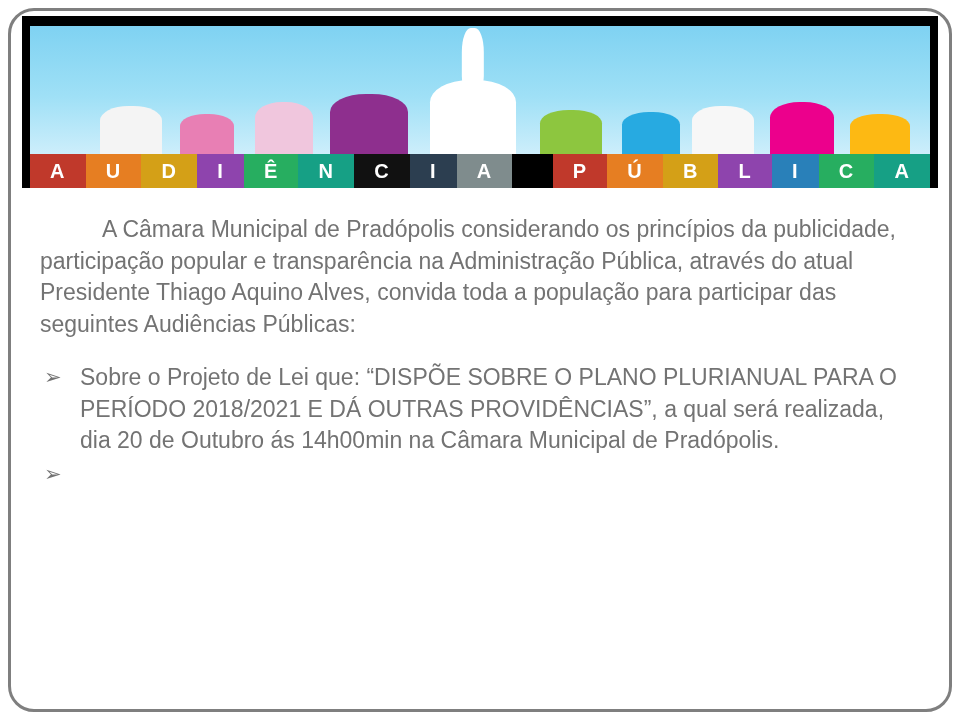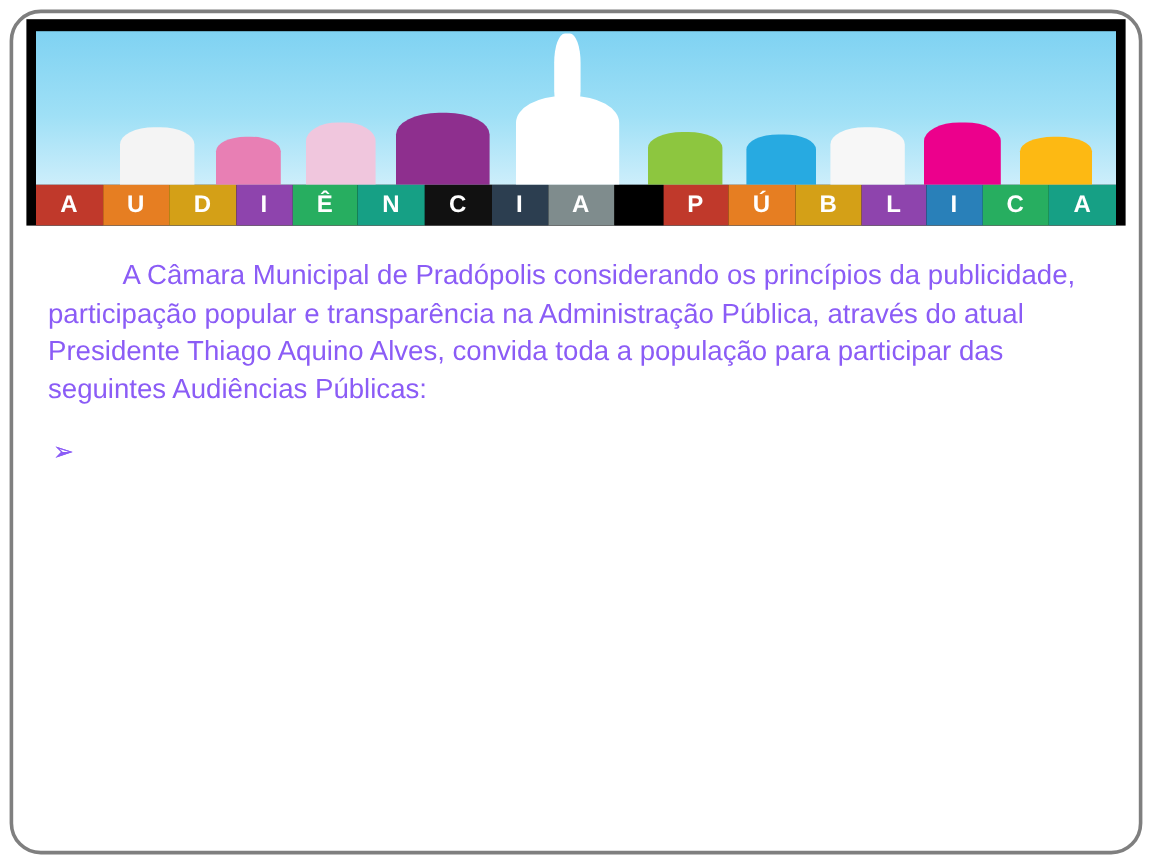--- a/index.html
+++ b/index.html
@@ -104,21 +104,21 @@
     height: 60px;
     border-radius: 40% 40% 20% 20%;
   }
 
   
   .body-text {
     position: absolute;
     left: 40px;
     top: 214px;
     width: 880px;
-    color: #8b5cf6;
+    color: #737373;
   }
   .intro {
     font-size: 23px;
     line-height: 1.37;
     text-indent: 62px;
     margin: 0 0 22px 0;
     text-align: left;
   }
   .bullets {
     list-style: none;
@@ -233,17 +233,17 @@
         <div class="letter-cell" style="background: rgb(142, 68, 173);">L</div>
         <div class="letter-cell" style="background: rgb(41, 128, 185);">I</div>
         <div class="letter-cell" style="background: rgb(39, 174, 96);">C</div>
         <div class="letter-cell" style="background: rgb(22, 160, 133);">A</div>
       </div>
   </div>
 
   <div class="body-text">
     <p class="intro">A Câmara Municipal de Pradópolis considerando os princípios da publicidade, participação popular e transparência na Administração Pública, através do atual Presidente Thiago Aquino Alves, convida toda a população para participar das seguintes  Audiências Públicas:</p>
     <ul class="bullets" id="bullet-list">
-        <li><span class="arrow">➢</span></li>
+        <li><span class="arrow">➢</span><span>Sobre o Projeto de Lei que: “DISPÕE SOBRE O PLANO PLURIANUAL PARA O PERÍODO 2018/2021 E DÁ OUTRAS PROVIDÊNCIAS”, a qual será realizada, dia 20 de Outubro ás 14h00min na Câmara Municipal de Pradópolis.</span></li>
         <li><span class="arrow">➢</span></li>
       </ul>
   </div>
 </div>
 
 </body></html>

